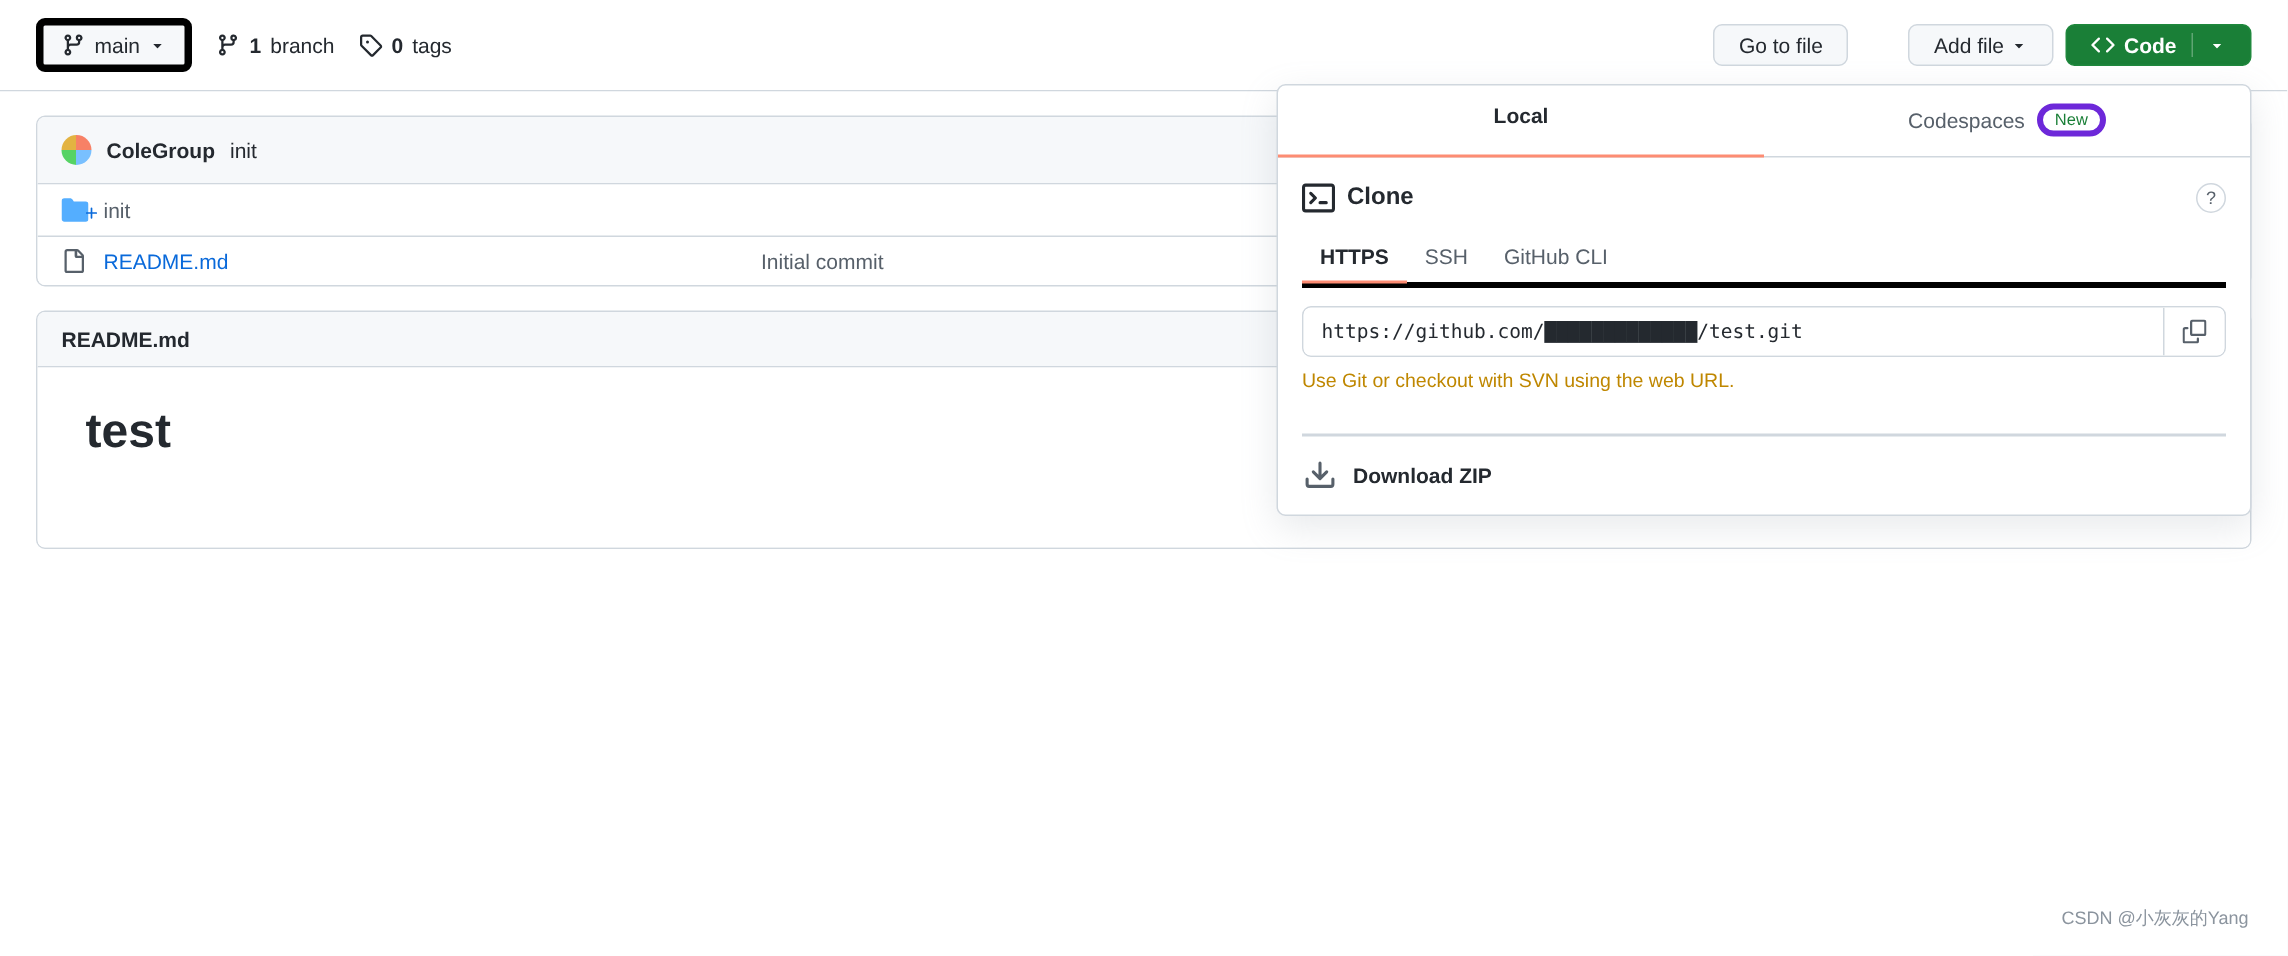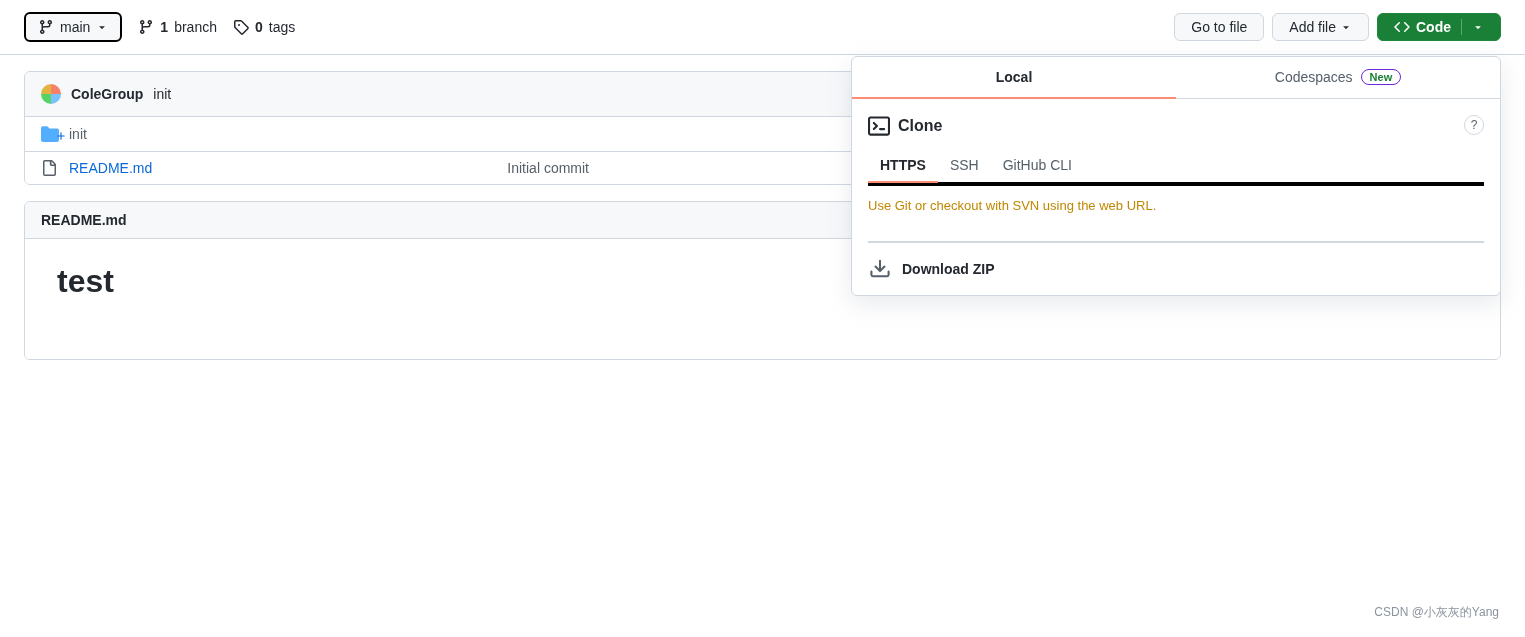--- a/index.html
+++ b/index.html
@@ -32,21 +32,21 @@
       display: flex;
       align-items: center;
       gap: 16px;
     }
 
     .branch-btn {
       display: flex;
       align-items: center;
       gap: 6px;
       padding: 5px 12px;
-      border: 2px solid #000000;
+      border: 5px solid #000000;
       border-radius: 6px;
       background: #f6f8fa;
       cursor: pointer;
       font-size: 14px;
       font-weight: 500;
       color: #24292f;
     }
 
     .meta-item {
       display: flex;
@@ -80,20 +80,21 @@
       align-items: center;
       gap: 4px;
       padding: 5px 16px;
       border: 1px solid #d0d7de;
       border-radius: 6px;
       background: #f6f8fa;
       cursor: pointer;
       font-size: 14px;
       color: #24292f;
       font-weight: 500;
+      margin-left: 32px;
     }
 
     .btn-code {
       display: flex;
       align-items: center;
       gap: 6px;
       padding: 5px 16px;
       border: 1px solid #1f883d;
       border-radius: 6px;
       background: #1a7f37;
@@ -277,36 +278,36 @@
     }
 
     .dropdown-tab-right {
       display: flex;
       align-items: center;
       justify-content: center;
       gap: 8px;
     }
 
     .new-badge {
-      border: 1px solid #6d28d9;
+      border: 4px solid #6d28d9;
       border-radius: 20px;
       padding: 1px 8px;
       font-size: 11px;
       color: #1a7f37;
-      font-weight: 700;
+      font-weight: 400;
     }
 
     
     .dropdown-body {
       padding: 16px;
     }
 
     .clone-header {
       display: flex;
-      align-items: flex-start;
+      align-items: center;
       justify-content: space-between;
       margin-bottom: 12px;
     }
 
     .clone-title-wrap {
       display: flex;
       align-items: center;
       gap: 8px;
     }
 
@@ -553,20 +554,29 @@
         </div>
         <div class="help-icon">?</div>
       </div>
 
       <div class="clone-subtabs">
         <div class="clone-subtab active">HTTPS</div>
         <div class="clone-subtab">SSH</div>
         <div class="clone-subtab">GitHub CLI</div>
       </div>
 
+      <div class="url-row">
+        <input class="url-input" type="text" readonly="" value="https://github.com/█████████████/test.git" style="">
+        <button class="copy-btn">
+          <svg width="16" height="16" viewBox="0 0 16 16" fill="#57606a">
+            <path d="M0 6.75C0 5.784.784 5 1.75 5h1.5a.75.75 0 0 1 0 1.5h-1.5a.25.25 0 0 0-.25.25v7.5c0 .138.112.25.25.25h7.5a.25.25 0 0 0 .25-.25v-1.5a.75.75 0 0 1 1.5 0v1.5A1.75 1.75 0 0 1 9.25 16h-7.5A1.75 1.75 0 0 1 0 14.25Z"></path>
+              <path d="M5 1.75C5 .784 5.784 0 6.75 0h7.5C15.216 0 16 .784 16 1.75v7.5A1.75 1.75 0 0 1 14.25 11h-7.5A1.75 1.75 0 0 1 5 9.25Zm1.75-.25a.25.25 0 0 0-.25.25v7.5c0 .138.112.25.25.25h7.5a.25.25 0 0 0 .25-.25v-7.5a.25.25 0 0 0-.25-.25Z"></path>
+          </svg>
+        </button>
+      </div>
 
       <p class="url-hint">Use Git or checkout with SVN using the web URL.</p>
 
     </div>
 
     <div class="dropdown-divider"></div>
 
 
     <div class="dropdown-divider"></div>
 

